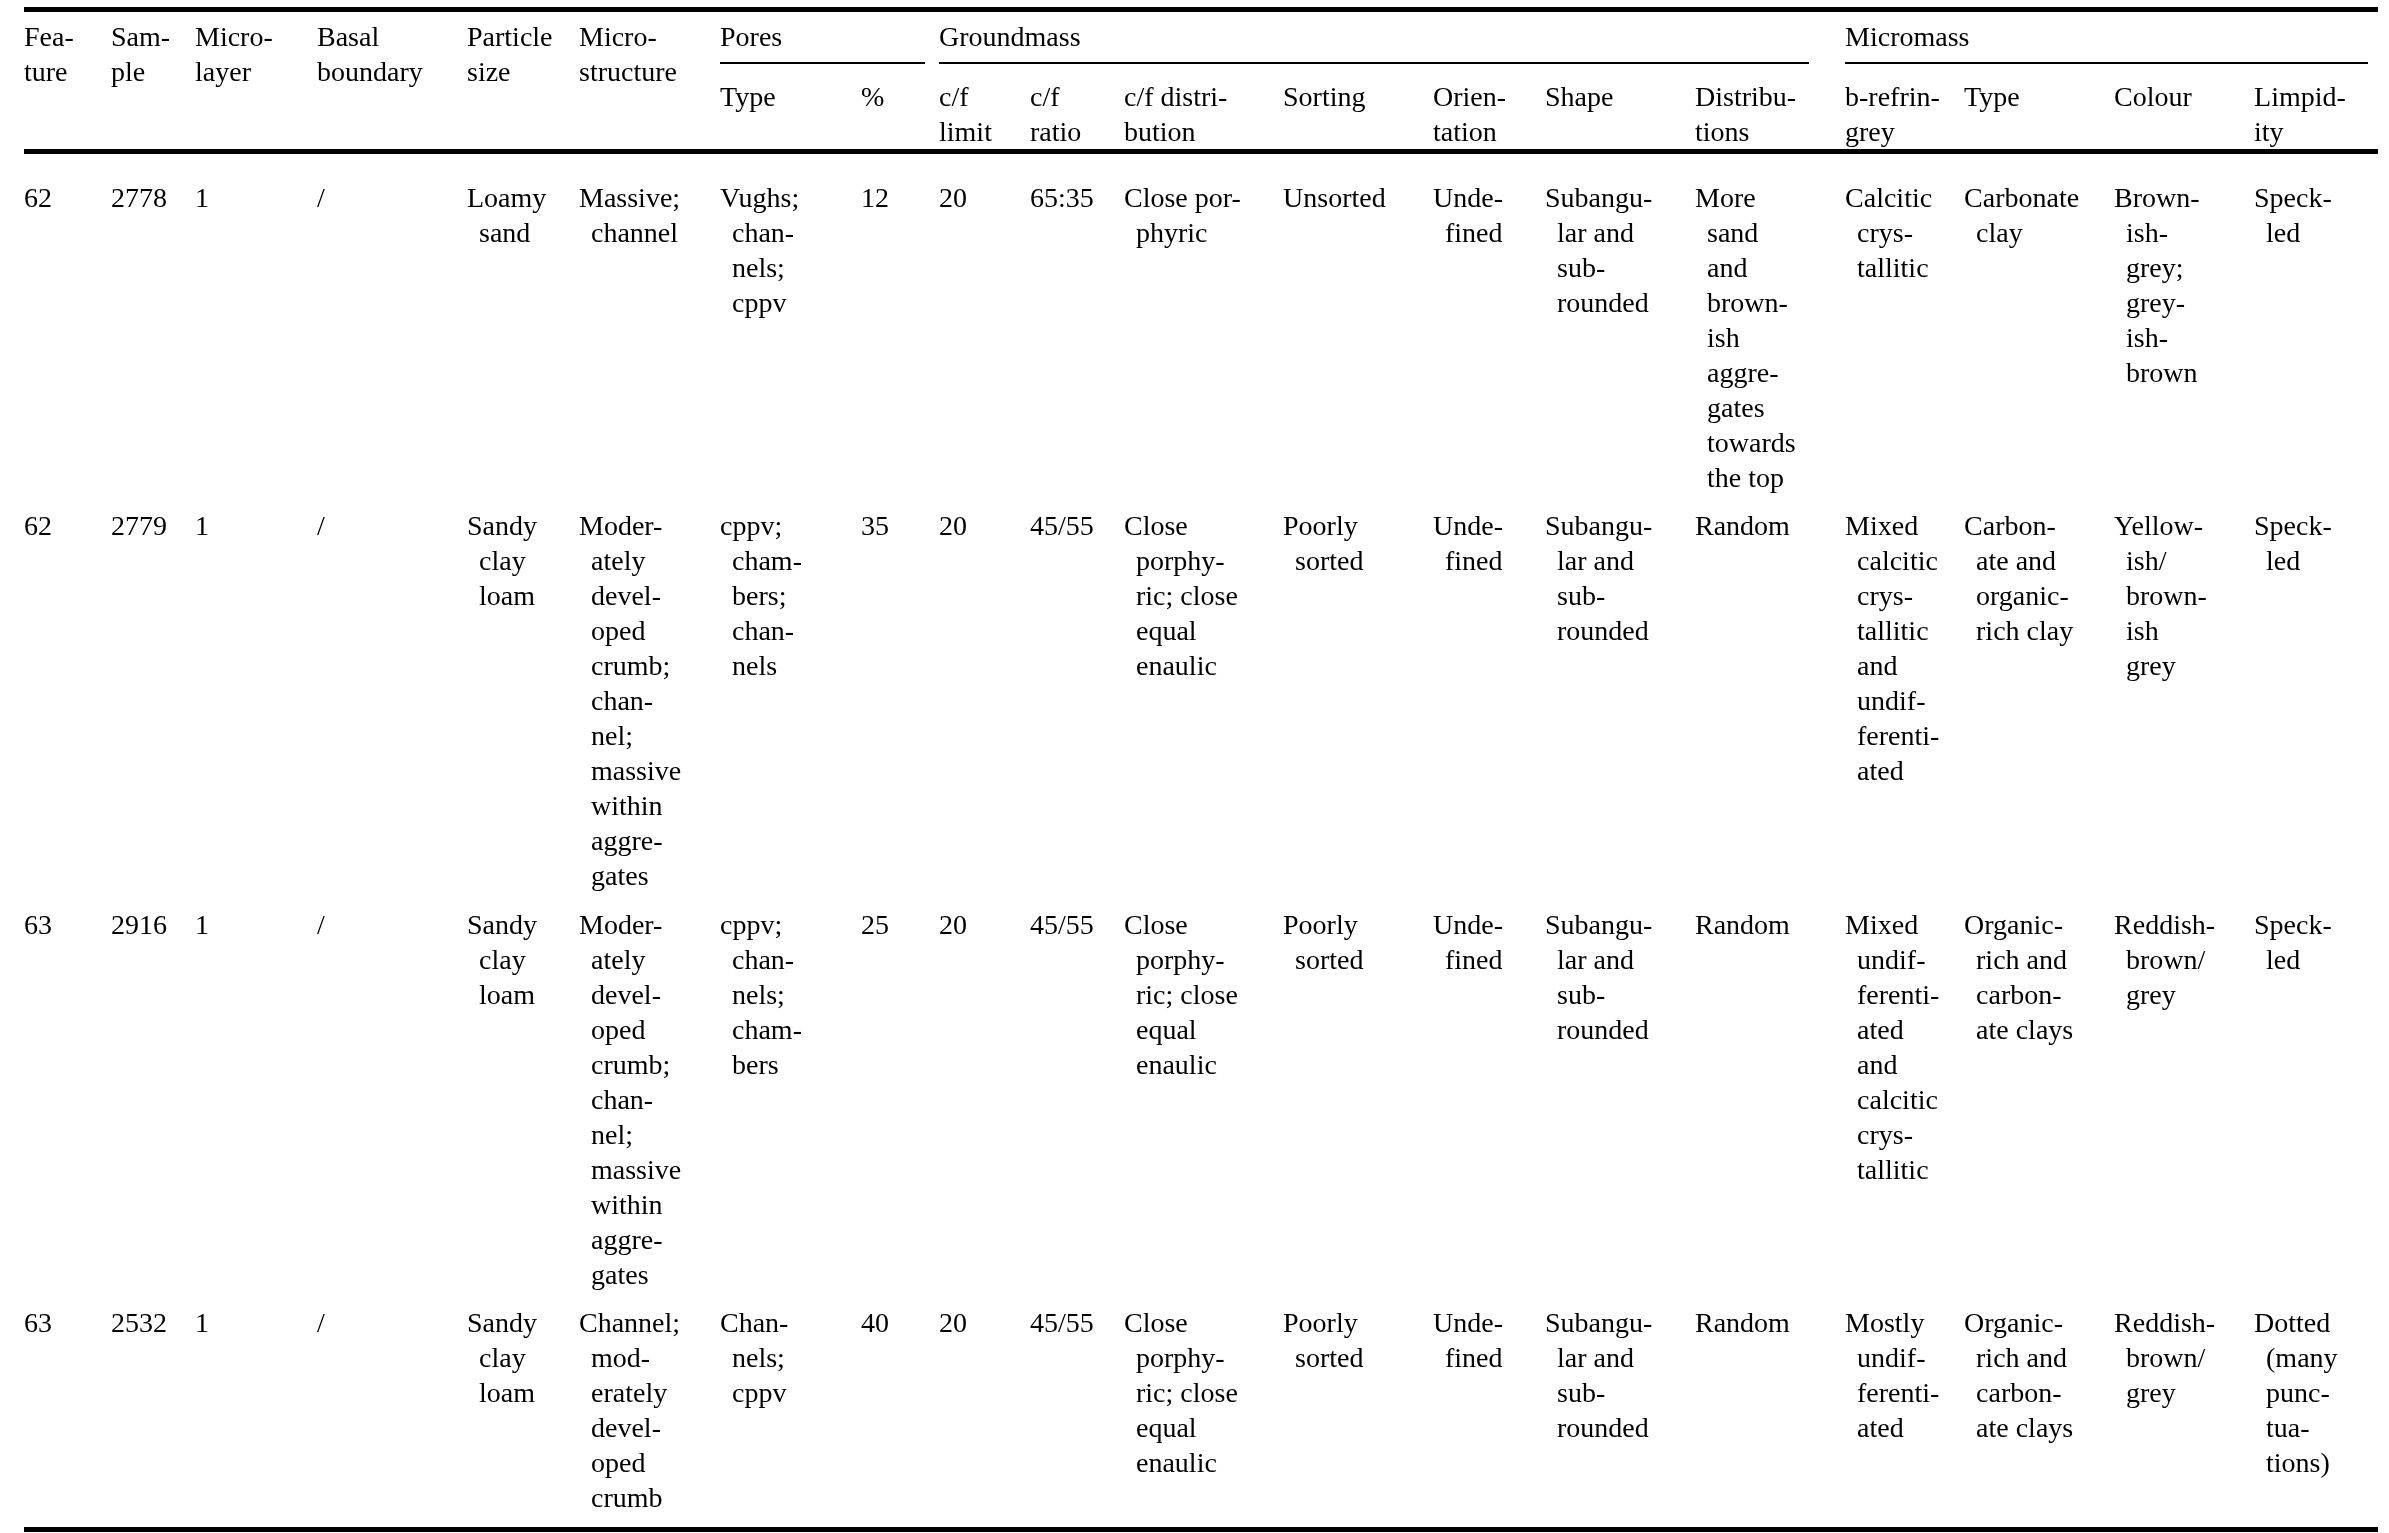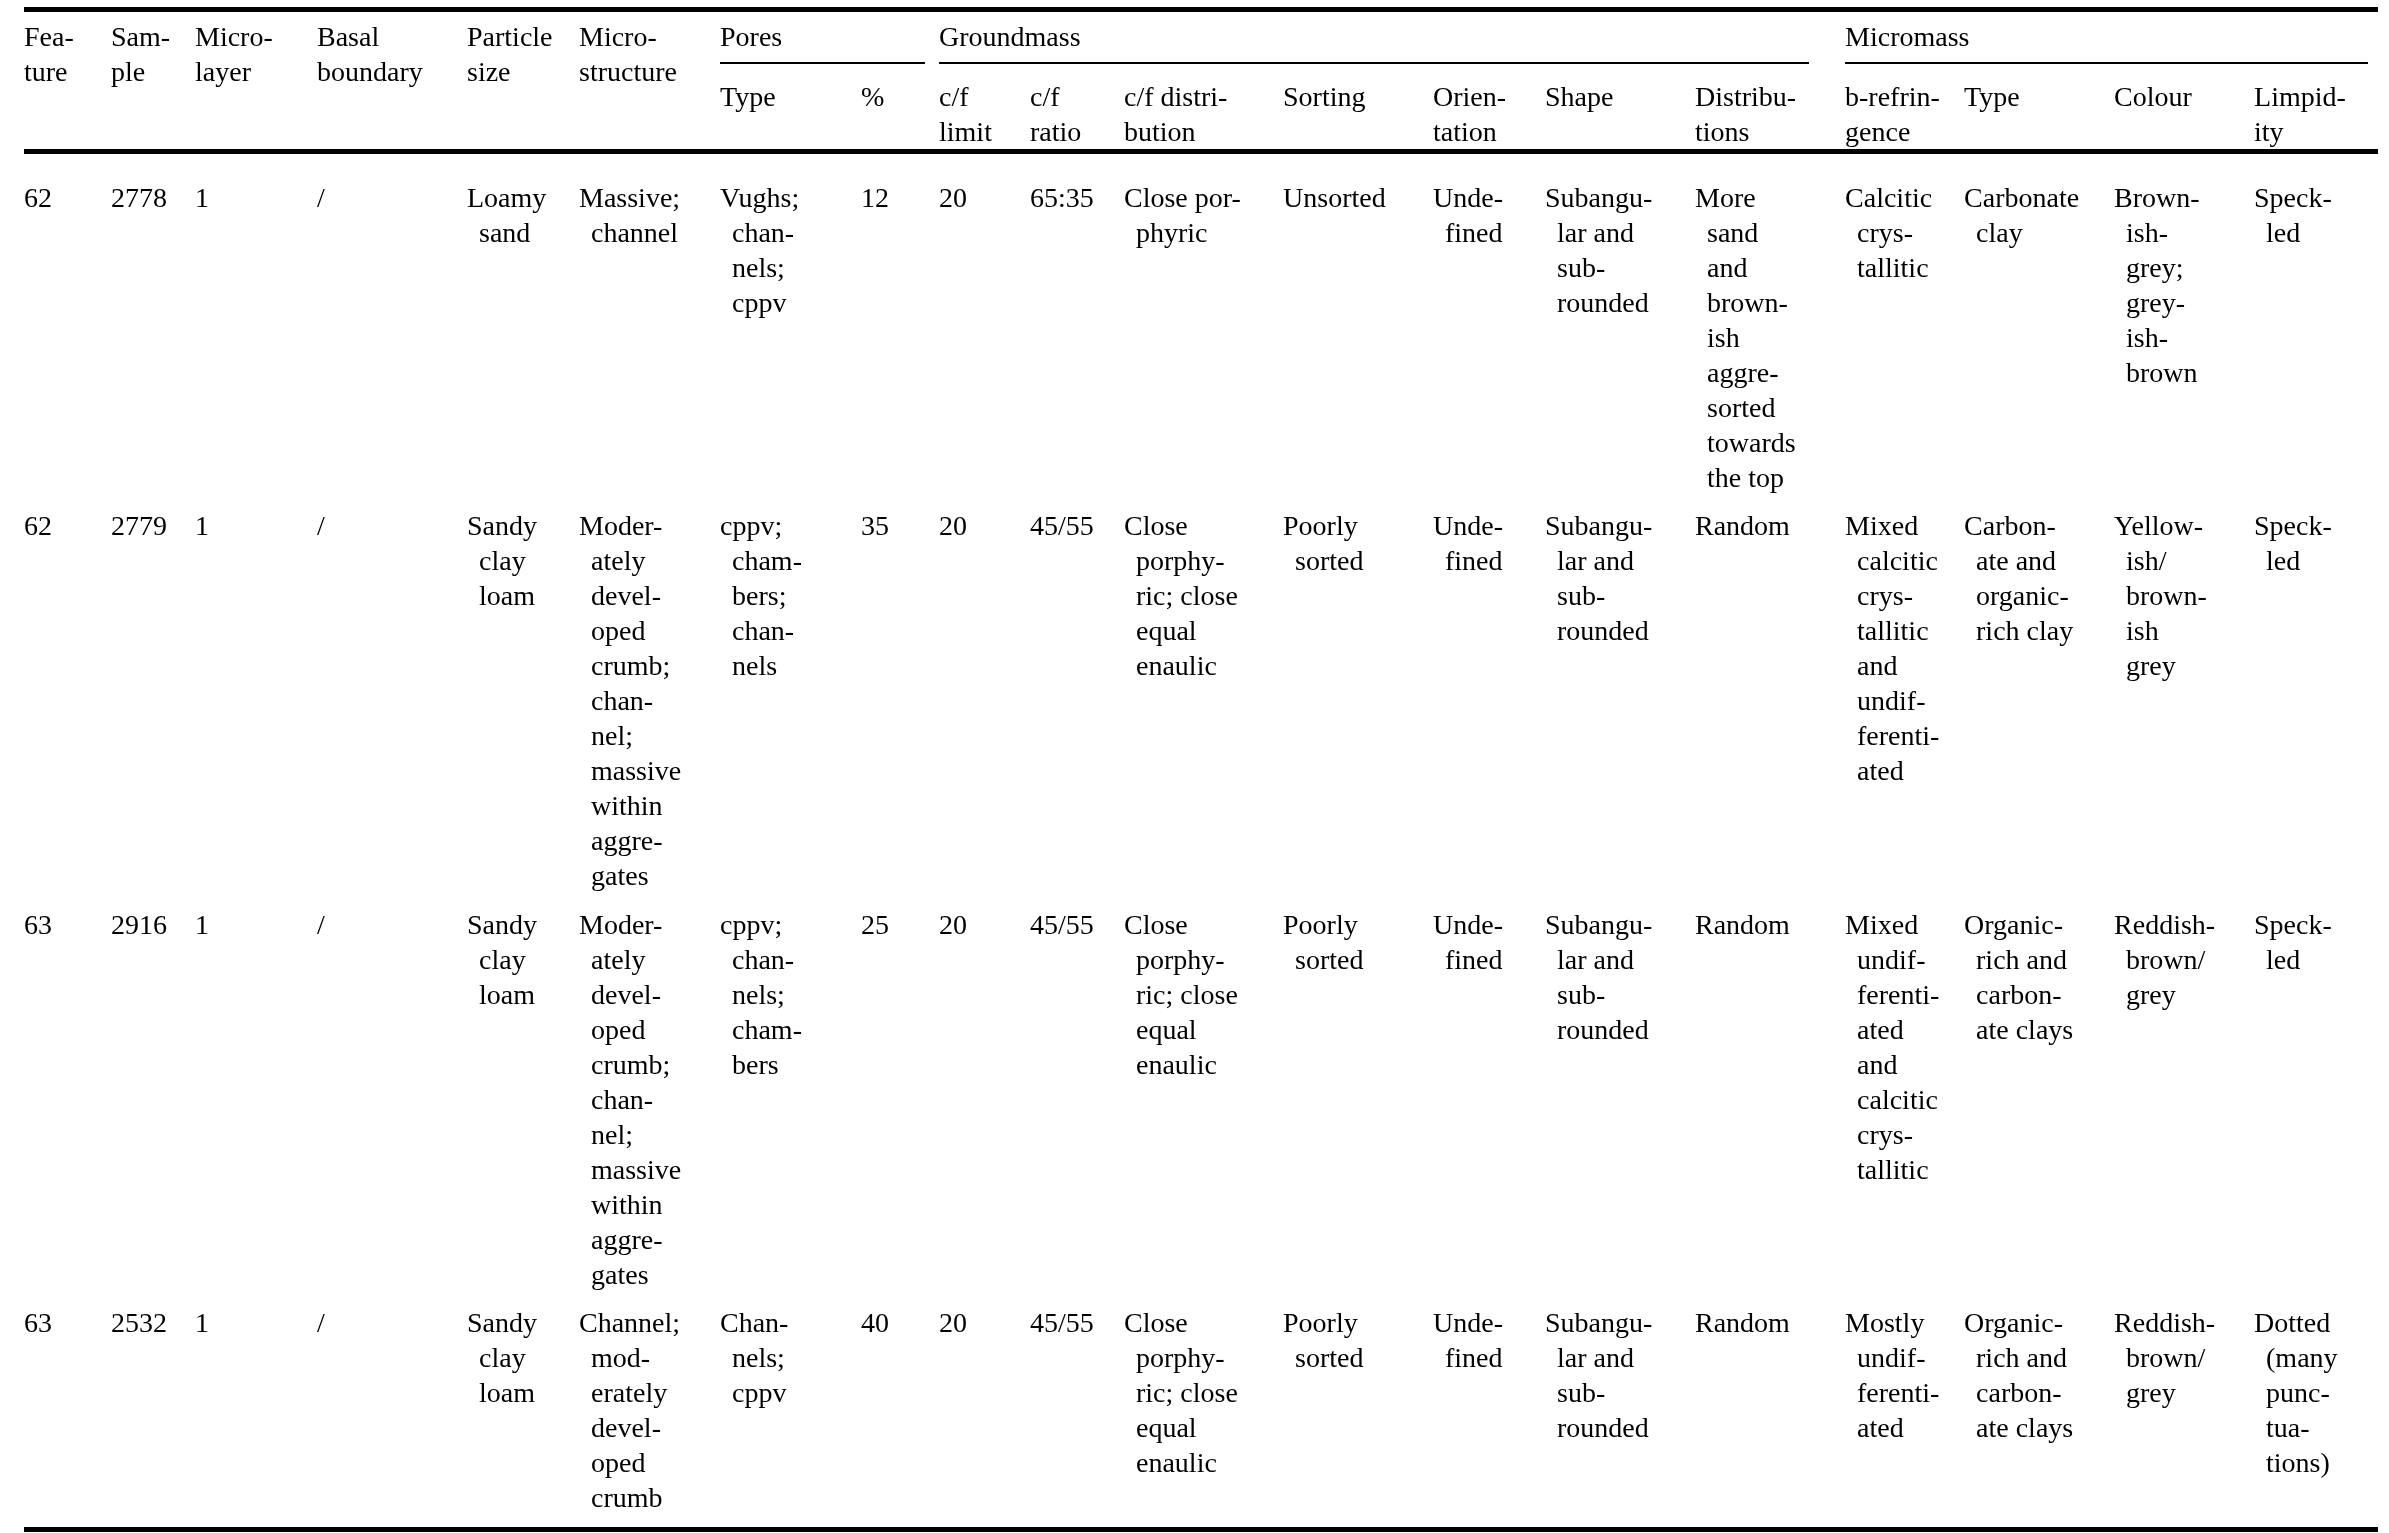--- a/index.html
+++ b/index.html
@@ -139,21 +139,21 @@
 ratio</th>
         <th class="ch sub">c/f distri-
 bution</th>
         <th class="ch sub">Sorting</th>
         <th class="ch sub">Orien-
 tation</th>
         <th class="ch sub">Shape</th>
         <th class="ch sub">Distribu-
 tions</th>
         <th class="ch sub">b-refrin-
-gence</th>
+grey</th>
         <th class="ch sub">Type</th>
         <th class="ch sub">Colour</th>
         <th class="ch sub">Limpid-
 ity</th>
       </tr>
     </thead>
     <tbody>
       <tr class="r1">
         <td>62</td>
         <td>2778</td>
@@ -178,21 +178,21 @@
         <td>Subangu-
 lar and
 sub-
 rounded</td>
         <td>More
 sand
 and
 brown-
 ish
 aggre-
-sorted
+gates
 towards
 the top</td>
         <td>Calcitic
 crys-
 tallitic</td>
         <td>Carbonate
 clay</td>
         <td>Brown-
 ish-
 grey;

